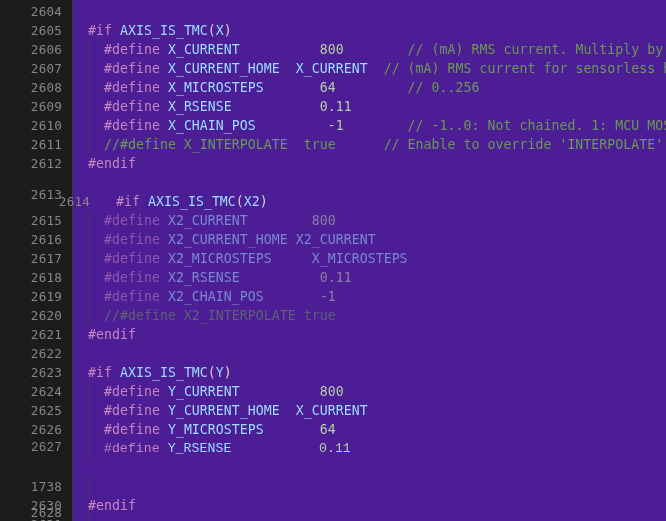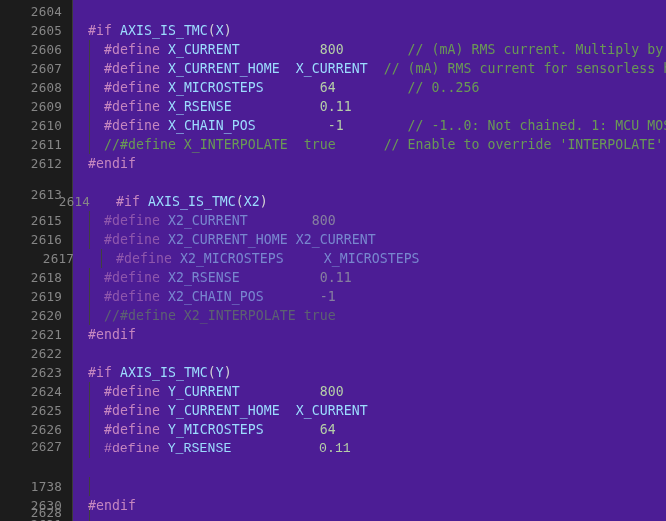--- a/index.html
+++ b/index.html
@@ -101,21 +101,21 @@
       <div class="row guide" style="top: 59px; position: absolute; left: 0px; right: 0px;"><span class="ln">2607</span><span class="code"><span class="t-pp">  #define </span><span class="t-id">X_CURRENT_HOME</span><span class="t-pun">  </span><span class="t-id">X_CURRENT</span><span class="t-pun">  </span><span class="t-cmt">// (mA) RMS current for sensorless hom</span></span></div>
       <div class="row guide" style="top: 78px; position: absolute; left: 0px; right: 0px;"><span class="ln">2608</span><span class="code"><span class="t-pp">  #define </span><span class="t-id">X_MICROSTEPS</span><span class="t-pun">       </span><span class="t-num">64</span><span class="t-pun">         </span><span class="t-cmt">// 0..256</span></span></div>
       <div class="row guide" style="top: 97px; position: absolute; left: 0px; right: 8px; padding-left: 10px;"><span class="ln">2609</span><span class="code"><span class="t-pp">  #define </span><span class="t-id">X_RSENSE</span><span class="t-pun">           </span><span class="t-num">0.11</span></span></div>
       <div class="row guide" style="top: 116px; position: absolute; left: 0px; right: 0px;"><span class="ln">2610</span><span class="code"><span class="t-pp">  #define </span><span class="t-id">X_CHAIN_POS</span><span class="t-pun">         </span><span class="t-num">-1</span><span class="t-pun">        </span><span class="t-cmt">// -1..0: Not chained. 1: MCU MOSI con</span></span></div>
       <div class="row guide" style="top: 135px; position: absolute; left: 0px; right: 0px;"><span class="ln">2611</span><span class="code"><span class="t-cmt">  //#define X_INTERPOLATE  true</span><span class="t-pun">      </span><span class="t-cmt">// Enable to override 'INTERPOLATE' fo</span></span></div>
       <div class="row" style="top: 154px; position: absolute; left: 0px; right: 0px;"><span class="ln">2612</span><span class="code"><span class="t-pp">#endif</span></span></div>
       <div class="row" style="top: 173px; position: absolute; left: 0px; right: 0px; margin-top: 12px;"><span class="ln">2613</span><span class="code"></span></div>
       <div class="row" style="top: 192px; position: absolute; left: 0px; right: 8px; margin-left: 28px;"><span class="ln">2614</span><span class="code"><span class="t-pp">#if </span><span class="t-id">AXIS_IS_TMC</span><span class="t-pun">(</span><span class="t-id">X2</span><span class="t-pun">)</span></span></div>
       <div class="row guide dim" style="top: 211px; position: absolute; left: 0px; right: 0px;"><span class="ln">2615</span><span class="code"><span class="t-pp">  #define </span><span class="t-id">X2_CURRENT</span><span class="t-pun">        </span><span class="t-num">800</span></span></div>
       <div class="row guide dim" style="top: 230px; position: absolute; left: 0px; right: 0px;"><span class="ln">2616</span><span class="code"><span class="t-pp">  #define </span><span class="t-id">X2_CURRENT_HOME</span><span class="t-pun"> </span><span class="t-id">X2_CURRENT</span></span></div>
-      <div class="row guide dim" style="top: 249px; position: absolute; left: 0px; right: 15px; margin-left: 12px;"><span class="ln">2617</span><span class="code"><span class="t-pp">  #define </span><span class="t-id">X2_MICROSTEPS</span><span class="t-pun">     </span><span class="t-id">X_MICROSTEPS</span></span></div>
+      <div class="row guide dim" style="top: 249px; position: absolute; left: 0px; right: 15px;"><span class="ln">2617</span><span class="code"><span class="t-pp">  #define </span><span class="t-id">X2_MICROSTEPS</span><span class="t-pun">     </span><span class="t-id">X_MICROSTEPS</span></span></div>
       <div class="row guide dim" style="top: 268px; position: absolute; left: 0px; right: 0px;"><span class="ln">2618</span><span class="code"><span class="t-pp">  #define </span><span class="t-id">X2_RSENSE</span><span class="t-pun">          </span><span class="t-num">0.11</span></span></div>
       <div class="row guide dim" style="top: 287px; position: absolute; left: 0px; right: 0px;"><span class="ln">2619</span><span class="code"><span class="t-pp">  #define </span><span class="t-id">X2_CHAIN_POS</span><span class="t-pun">       </span><span class="t-num">-1</span></span></div>
       <div class="row guide dim" style="top: 306px; position: absolute; left: 0px; right: 0px;"><span class="ln">2620</span><span class="code"><span class="t-cmt">  //#define X2_INTERPOLATE true</span></span></div>
       <div class="row" style="top: 325px; position: absolute; left: 0px; right: 0px;"><span class="ln">2621</span><span class="code"><span class="t-pp">#endif</span></span></div>
       <div class="row" style="top: 344px; position: absolute; left: 0px; right: 0px; padding-left: 20px;"><span class="ln">2622</span><span class="code"></span></div>
       <div class="row" style="top: 363px; position: absolute; left: 0px; right: 0px;"><span class="ln">2623</span><span class="code"><span class="t-pp">#if </span><span class="t-id">AXIS_IS_TMC</span><span class="t-pun">(</span><span class="t-id">Y</span><span class="t-pun">)</span></span></div>
       <div class="row guide" style="top: 382px; position: absolute; left: 0px; right: 0px;"><span class="ln">2624</span><span class="code"><span class="t-pp">  #define </span><span class="t-id">Y_CURRENT</span><span class="t-pun">          </span><span class="t-num">800</span></span></div>
       <div class="row guide" style="top: 401px; position: absolute; left: 0px; right: 0px;"><span class="ln">2625</span><span class="code"><span class="t-pp">  #define </span><span class="t-id">Y_CURRENT_HOME</span><span class="t-pun">  </span><span class="t-id">X_CURRENT</span></span></div>
       <div class="row guide" style="top: 420px; position: absolute; left: 0px; right: 0px;"><span class="ln">2626</span><span class="code"><span class="t-pp">  #define </span><span class="t-id">Y_MICROSTEPS</span><span class="t-pun">       </span><span class="t-num">64</span></span></div>
       <div class="row guide" style="top: 439px; position: absolute; left: 0px; right: 0px; font-family: Liberation Mono, monospace;"><span class="ln">2627</span><span class="code"><span class="t-pp">  #define </span><span class="t-id">Y_RSENSE</span><span class="t-pun">           </span><span class="t-num">0.11</span></span></div>

